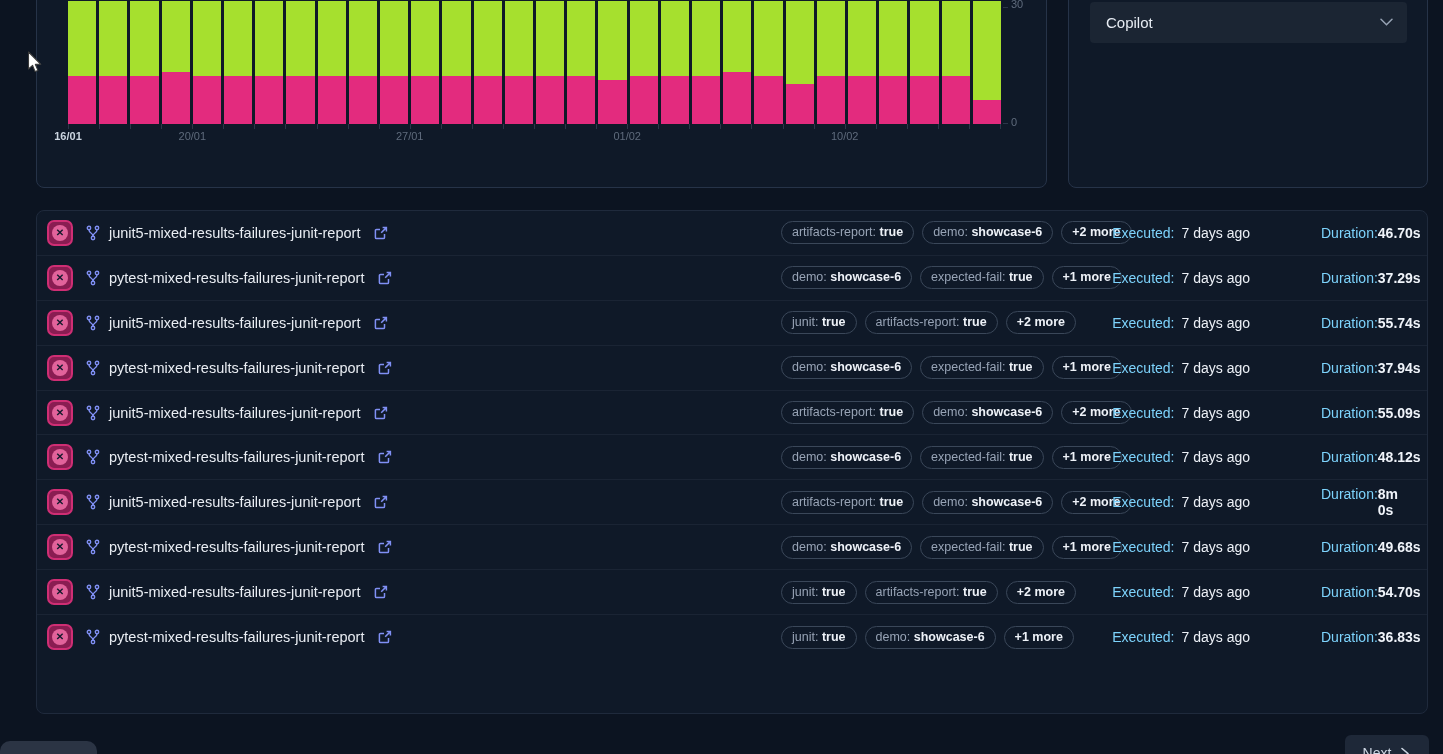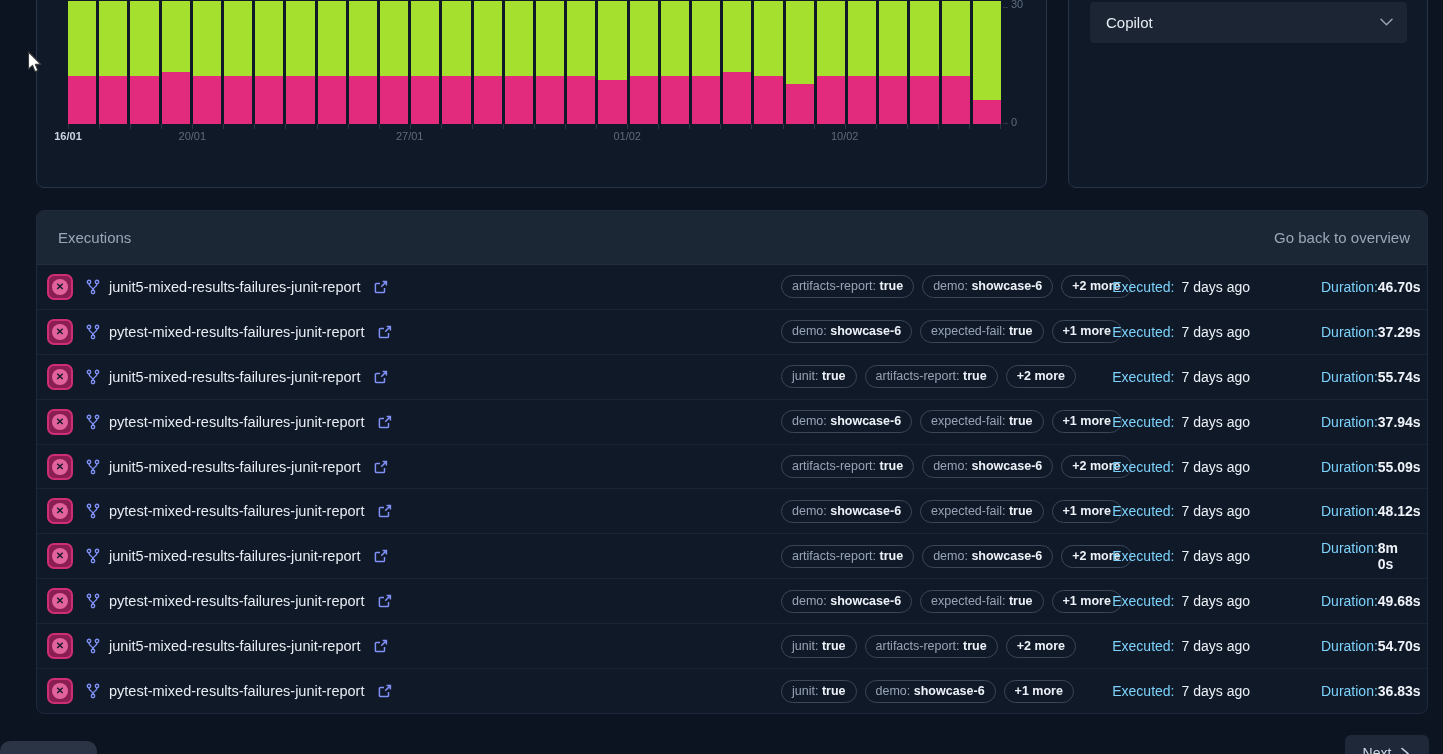--- a/index.html
+++ b/index.html
@@ -265,24 +265,20 @@
 <div class="card" id="status-card">
   <div id="status-select">
     <span class="sel-label">Copilot</span>
     <svg width="13" height="9" viewBox="0 0 13 9">
       <path d="M1 1.2 L6.5 6.8 L12 1.2" fill="none" stroke="#97a3b4" stroke-width="1.5" stroke-linecap="round"></path>
     </svg>
   </div>
 </div>
 
 <div class="card" id="exec-card">
-  <div id="exec-header">
-    <span id="exec-title">Executions</span>
-    <span id="back-link">Go back to overview</span>
-  </div>
   <div id="rows">
   <div class="row">
     <span class="status-ico">
       <span class="status-circle">✕</span>
     </span>
     <svg class="branch-ico" width="14" height="16" viewBox="0 0 14 16">
       <circle cx="3" cy="3" r="1.7" fill="none" stroke="#8090f5" stroke-width="1.4"></circle>
       <circle cx="11" cy="3" r="1.7" fill="none" stroke="#8090f5" stroke-width="1.4"></circle>
       <circle cx="7" cy="13" r="1.7" fill="none" stroke="#8090f5" stroke-width="1.4"></circle>
       <path d="M3 4.8 C3 8.6 7 7.4 7 11.2 M11 4.8 C11 8.6 7 7.4 7 11.2" fill="none" stroke="#8090f5" stroke-width="1.4"></path>

